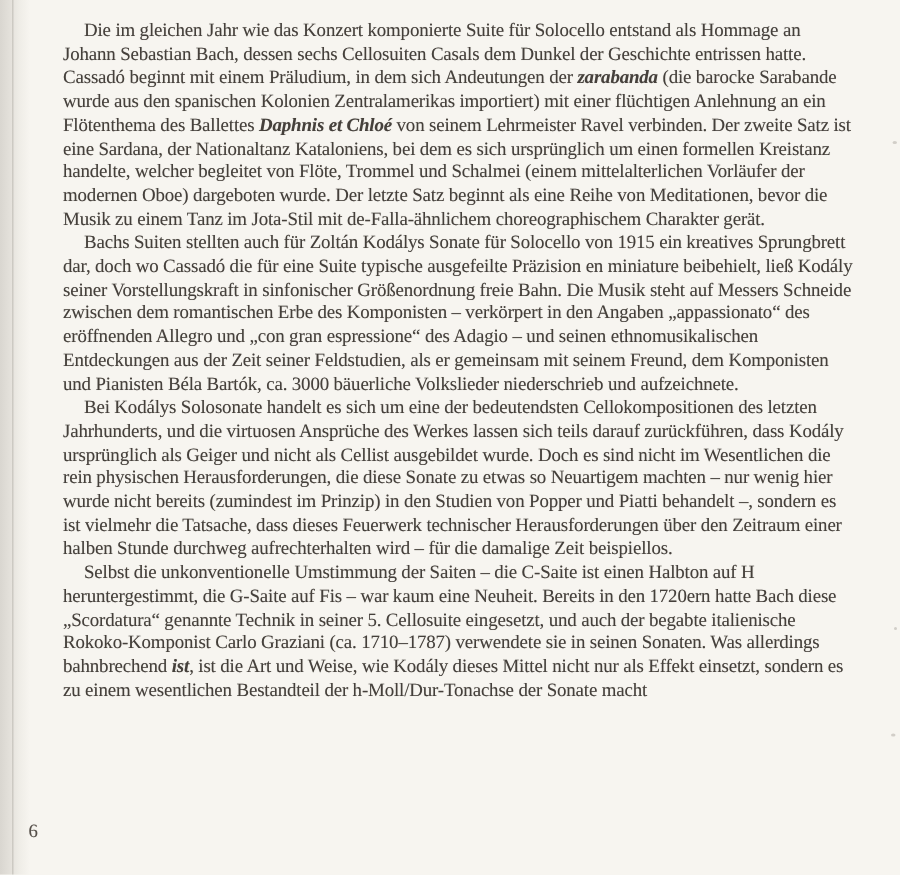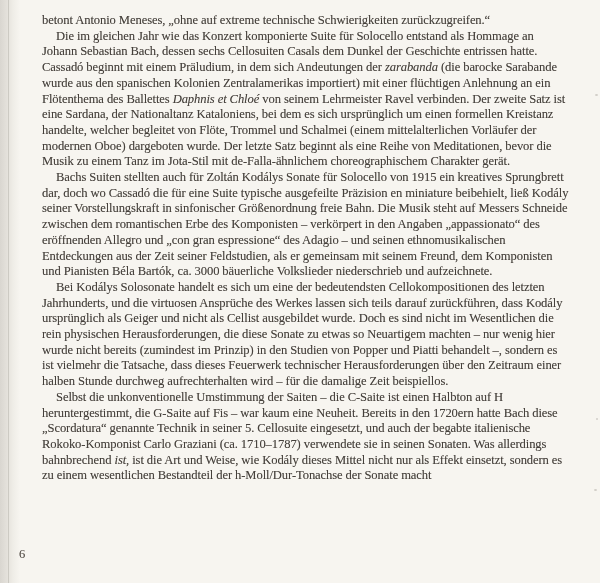--- a/index.html
+++ b/index.html
@@ -51,20 +51,21 @@
   }
   .text-block p {
     margin: 0;
     padding: 0;
   }
   .text-block p.indent {
     text-indent: 14px;
   }
   .italic {
     font-style: italic;
+    font-weight: bold;
   }
   .page-number {
     position: absolute;
     left: 19px;
     top: 547px;
     font-size: 12.5px;
     color: #56504a;
     text-shadow: 0 0 0.5px rgba(86,80,74,0.35);
   }
   .speck {
@@ -78,21 +79,20 @@
   .speck.s3 { left: 594px; top: 489px; width: 3px; height: 2px; }
 </style>
 </head>
 <body>
 
 <div class="page">
   <div class="gutter"></div>
   <div class="gutter-line"></div>
 
   <main class="text-block">
-      <p class=""><span class="">betont Antonio Meneses, „ohne auf extreme technische Schwierigkeiten zurückzugreifen.“</span></p>
       <p class="indent"><span class="">Die im gleichen Jahr wie das Konzert komponierte Suite für Solocello entstand als Hommage an Johann Sebastian Bach, dessen sechs Cellosuiten Casals dem Dunkel der Geschichte entrissen hatte. Cassadó beginnt mit einem Präludium, in dem sich Andeutungen der </span><span class="italic">zarabanda</span><span class=""> (die barocke Sarabande wurde aus den spanischen Kolonien Zentralamerikas importiert) mit einer flüchtigen Anlehnung an ein Flötenthema des Ballettes </span><span class="italic">Daphnis et Chloé</span><span class=""> von seinem Lehrmeister Ravel verbinden. Der zweite Satz ist eine Sardana, der Nationaltanz Kataloniens, bei dem es sich ursprünglich um einen formellen Kreistanz handelte, welcher begleitet von Flöte, Trommel und Schalmei (einem mittelalterlichen Vorläufer der modernen Oboe) dargeboten wurde. Der letzte Satz beginnt als eine Reihe von Meditationen, bevor die Musik zu einem Tanz im Jota-Stil mit de-Falla-ähnlichem choreographischem Charakter gerät.</span></p>
       <p class="indent"><span class="">Bachs Suiten stellten auch für Zoltán Kodálys Sonate für Solocello von 1915 ein kreatives Sprungbrett dar, doch wo Cassadó die für eine Suite typische ausgefeilte Präzision en miniature beibehielt, ließ Kodály seiner Vorstellungskraft in sinfonischer Größenordnung freie Bahn. Die Musik steht auf Messers Schneide zwischen dem romantischen Erbe des Komponisten – verkörpert in den Angaben „appassionato“ des eröffnenden Allegro und „con gran espressione“ des Adagio – und seinen ethnomusikalischen Entdeckungen aus der Zeit seiner Feldstudien, als er gemeinsam mit seinem Freund, dem Komponisten und Pianisten Béla Bartók, ca. 3000 bäuerliche Volkslieder niederschrieb und aufzeichnete.</span></p>
       <p class="indent"><span class="">Bei Kodálys Solosonate handelt es sich um eine der bedeutendsten Cellokompositionen des letzten Jahrhunderts, und die virtuosen Ansprüche des Werkes lassen sich teils darauf zurückführen, dass Kodály ursprünglich als Geiger und nicht als Cellist ausgebildet wurde. Doch es sind nicht im Wesentlichen die rein physischen Herausforderungen, die diese Sonate zu etwas so Neuartigem machten – nur wenig hier wurde nicht bereits (zumindest im Prinzip) in den Studien von Popper und Piatti behandelt –, sondern es ist vielmehr die Tatsache, dass dieses Feuerwerk technischer Herausforderungen über den Zeitraum einer halben Stunde durchweg aufrechterhalten wird – für die damalige Zeit beispiellos.</span></p>
       <p class="indent"><span class="">Selbst die unkonventionelle Umstimmung der Saiten – die C-Saite ist einen Halbton auf H heruntergestimmt, die G-Saite auf Fis – war kaum eine Neuheit. Bereits in den 1720ern hatte Bach diese „Scordatura“ genannte Technik in seiner 5. Cellosuite eingesetzt, und auch der begabte italienische Rokoko-Komponist Carlo Graziani (ca. 1710–1787) verwendete sie in seinen Sonaten. Was allerdings bahnbrechend </span><span class="italic">ist</span><span class="">, ist die Art und Weise, wie Kodály dieses Mittel nicht nur als Effekt einsetzt, sondern es zu einem wesentlichen Bestandteil der h-Moll/Dur-Tonachse der Sonate macht</span></p>
     </main>
 
   <div class="page-number">6</div>
 
   <div class="speck s1"></div>
   <div class="speck s2"></div>

